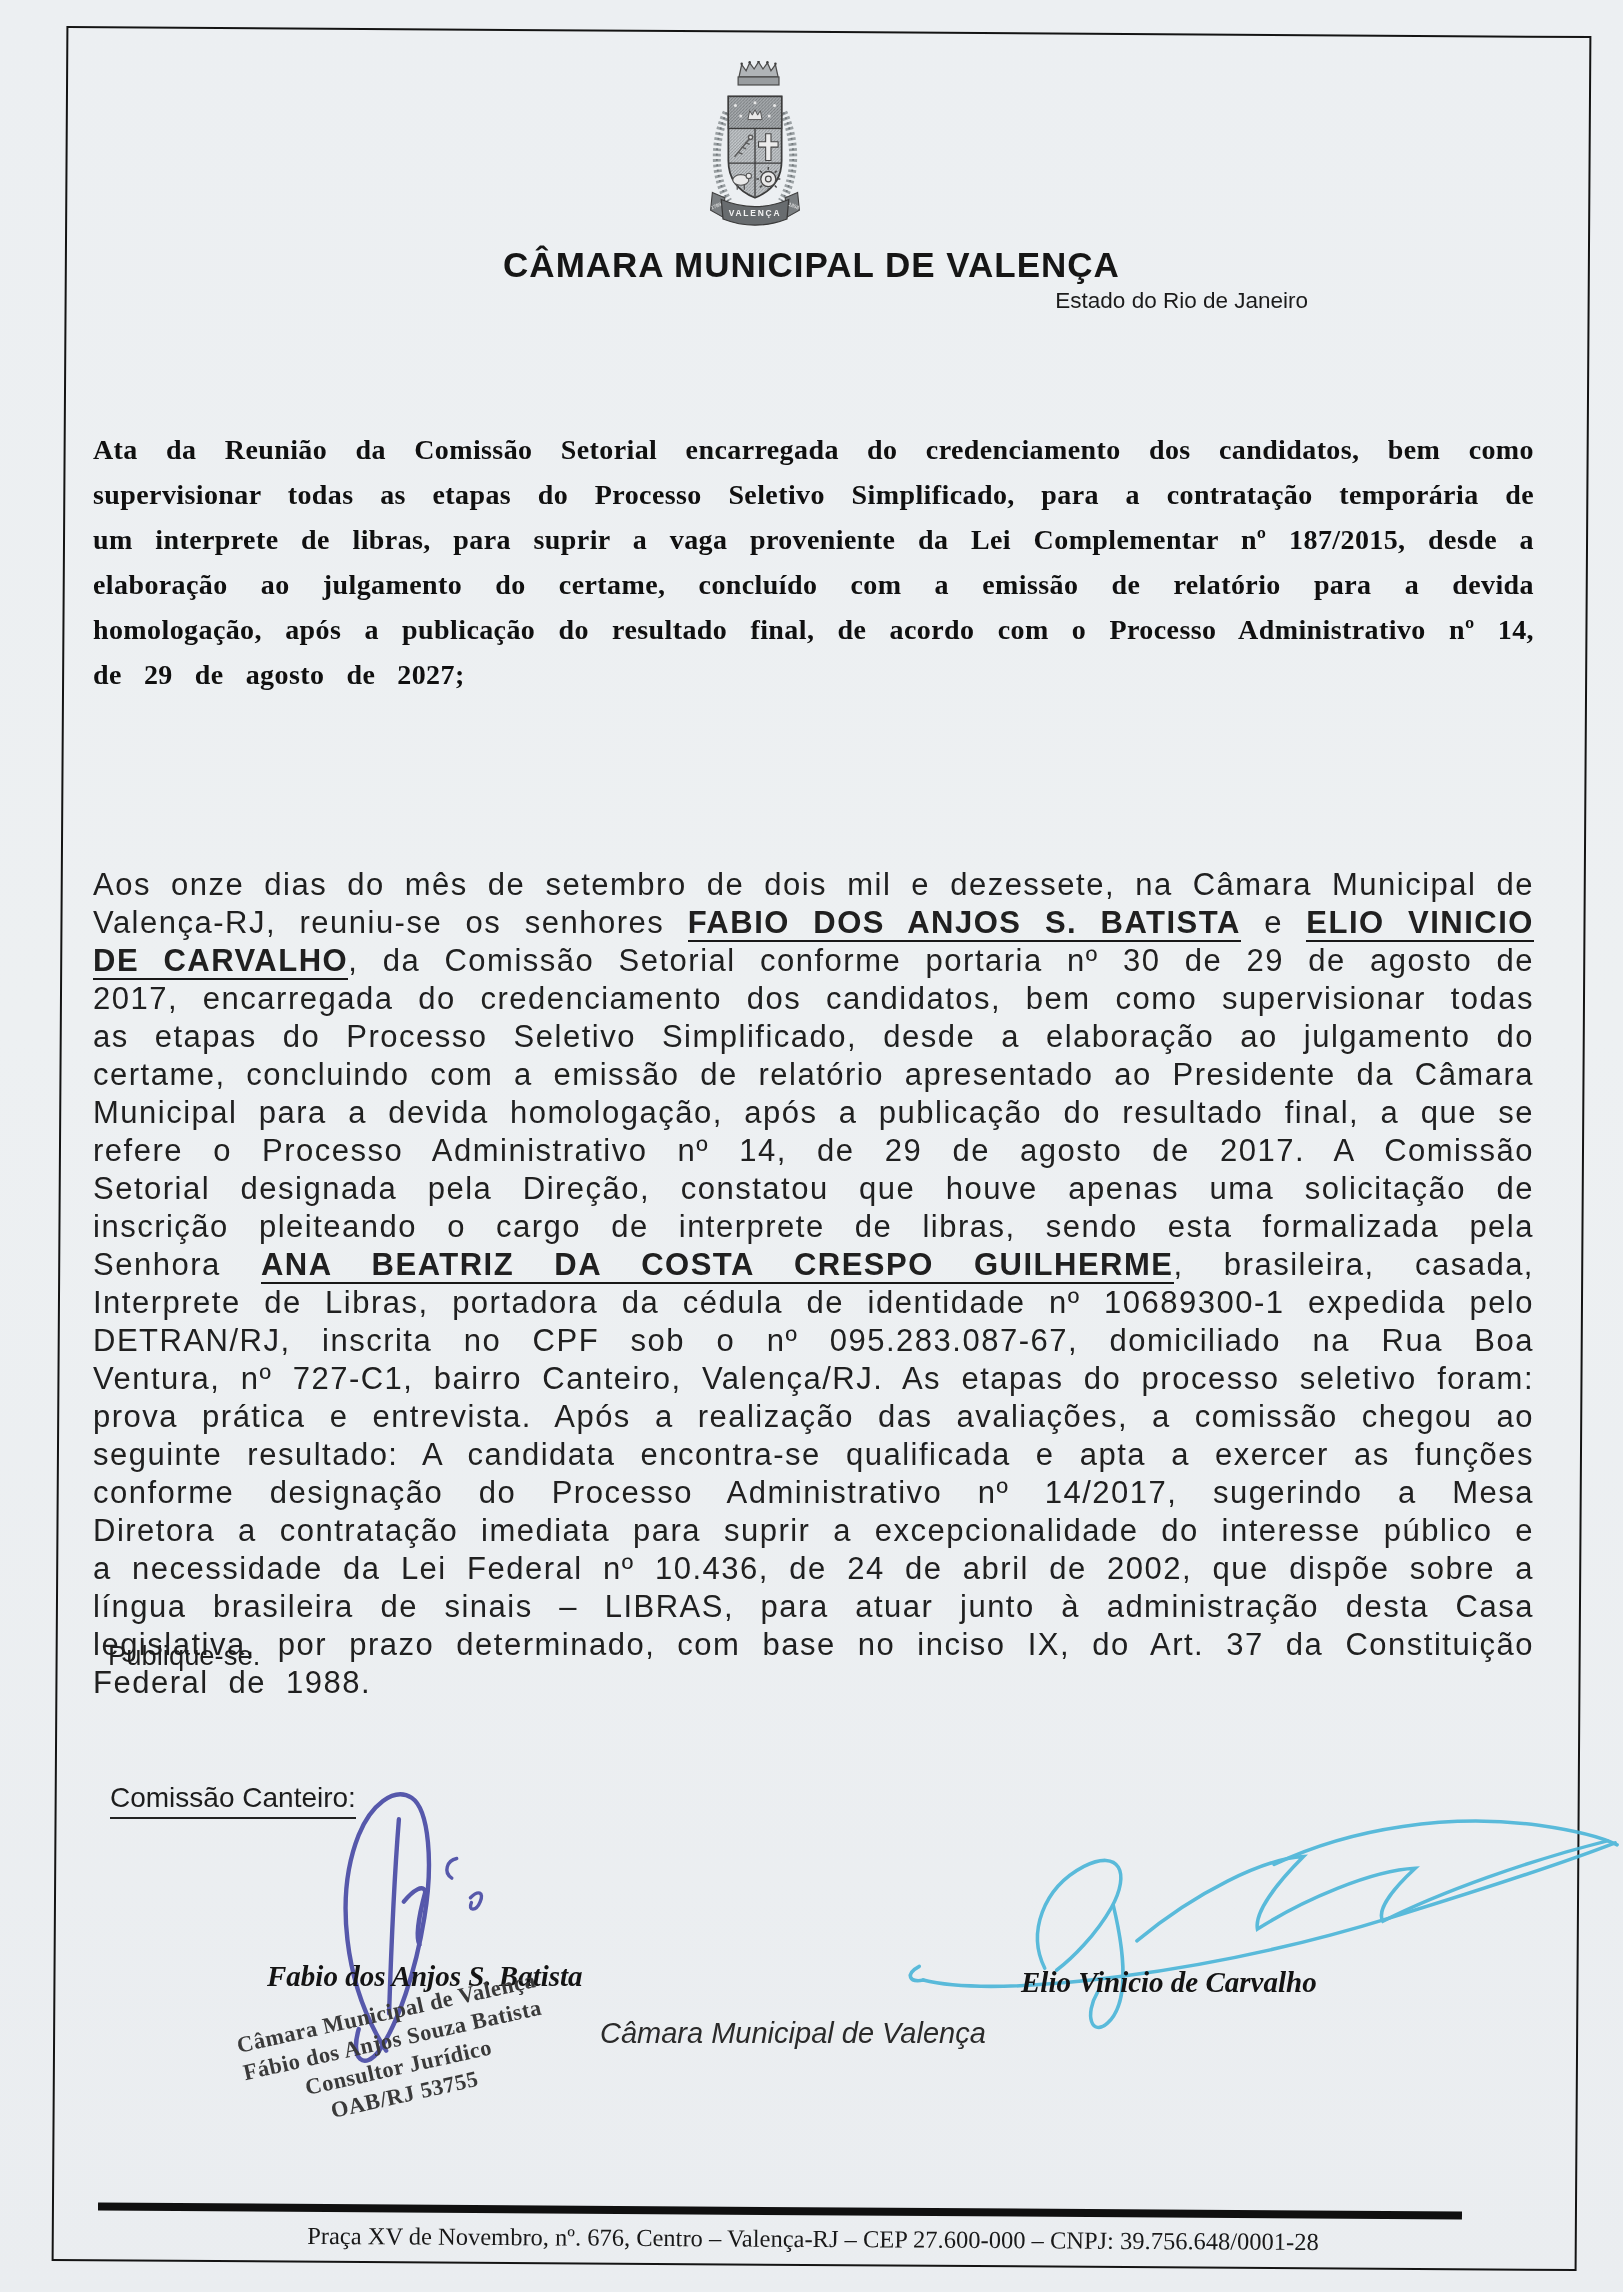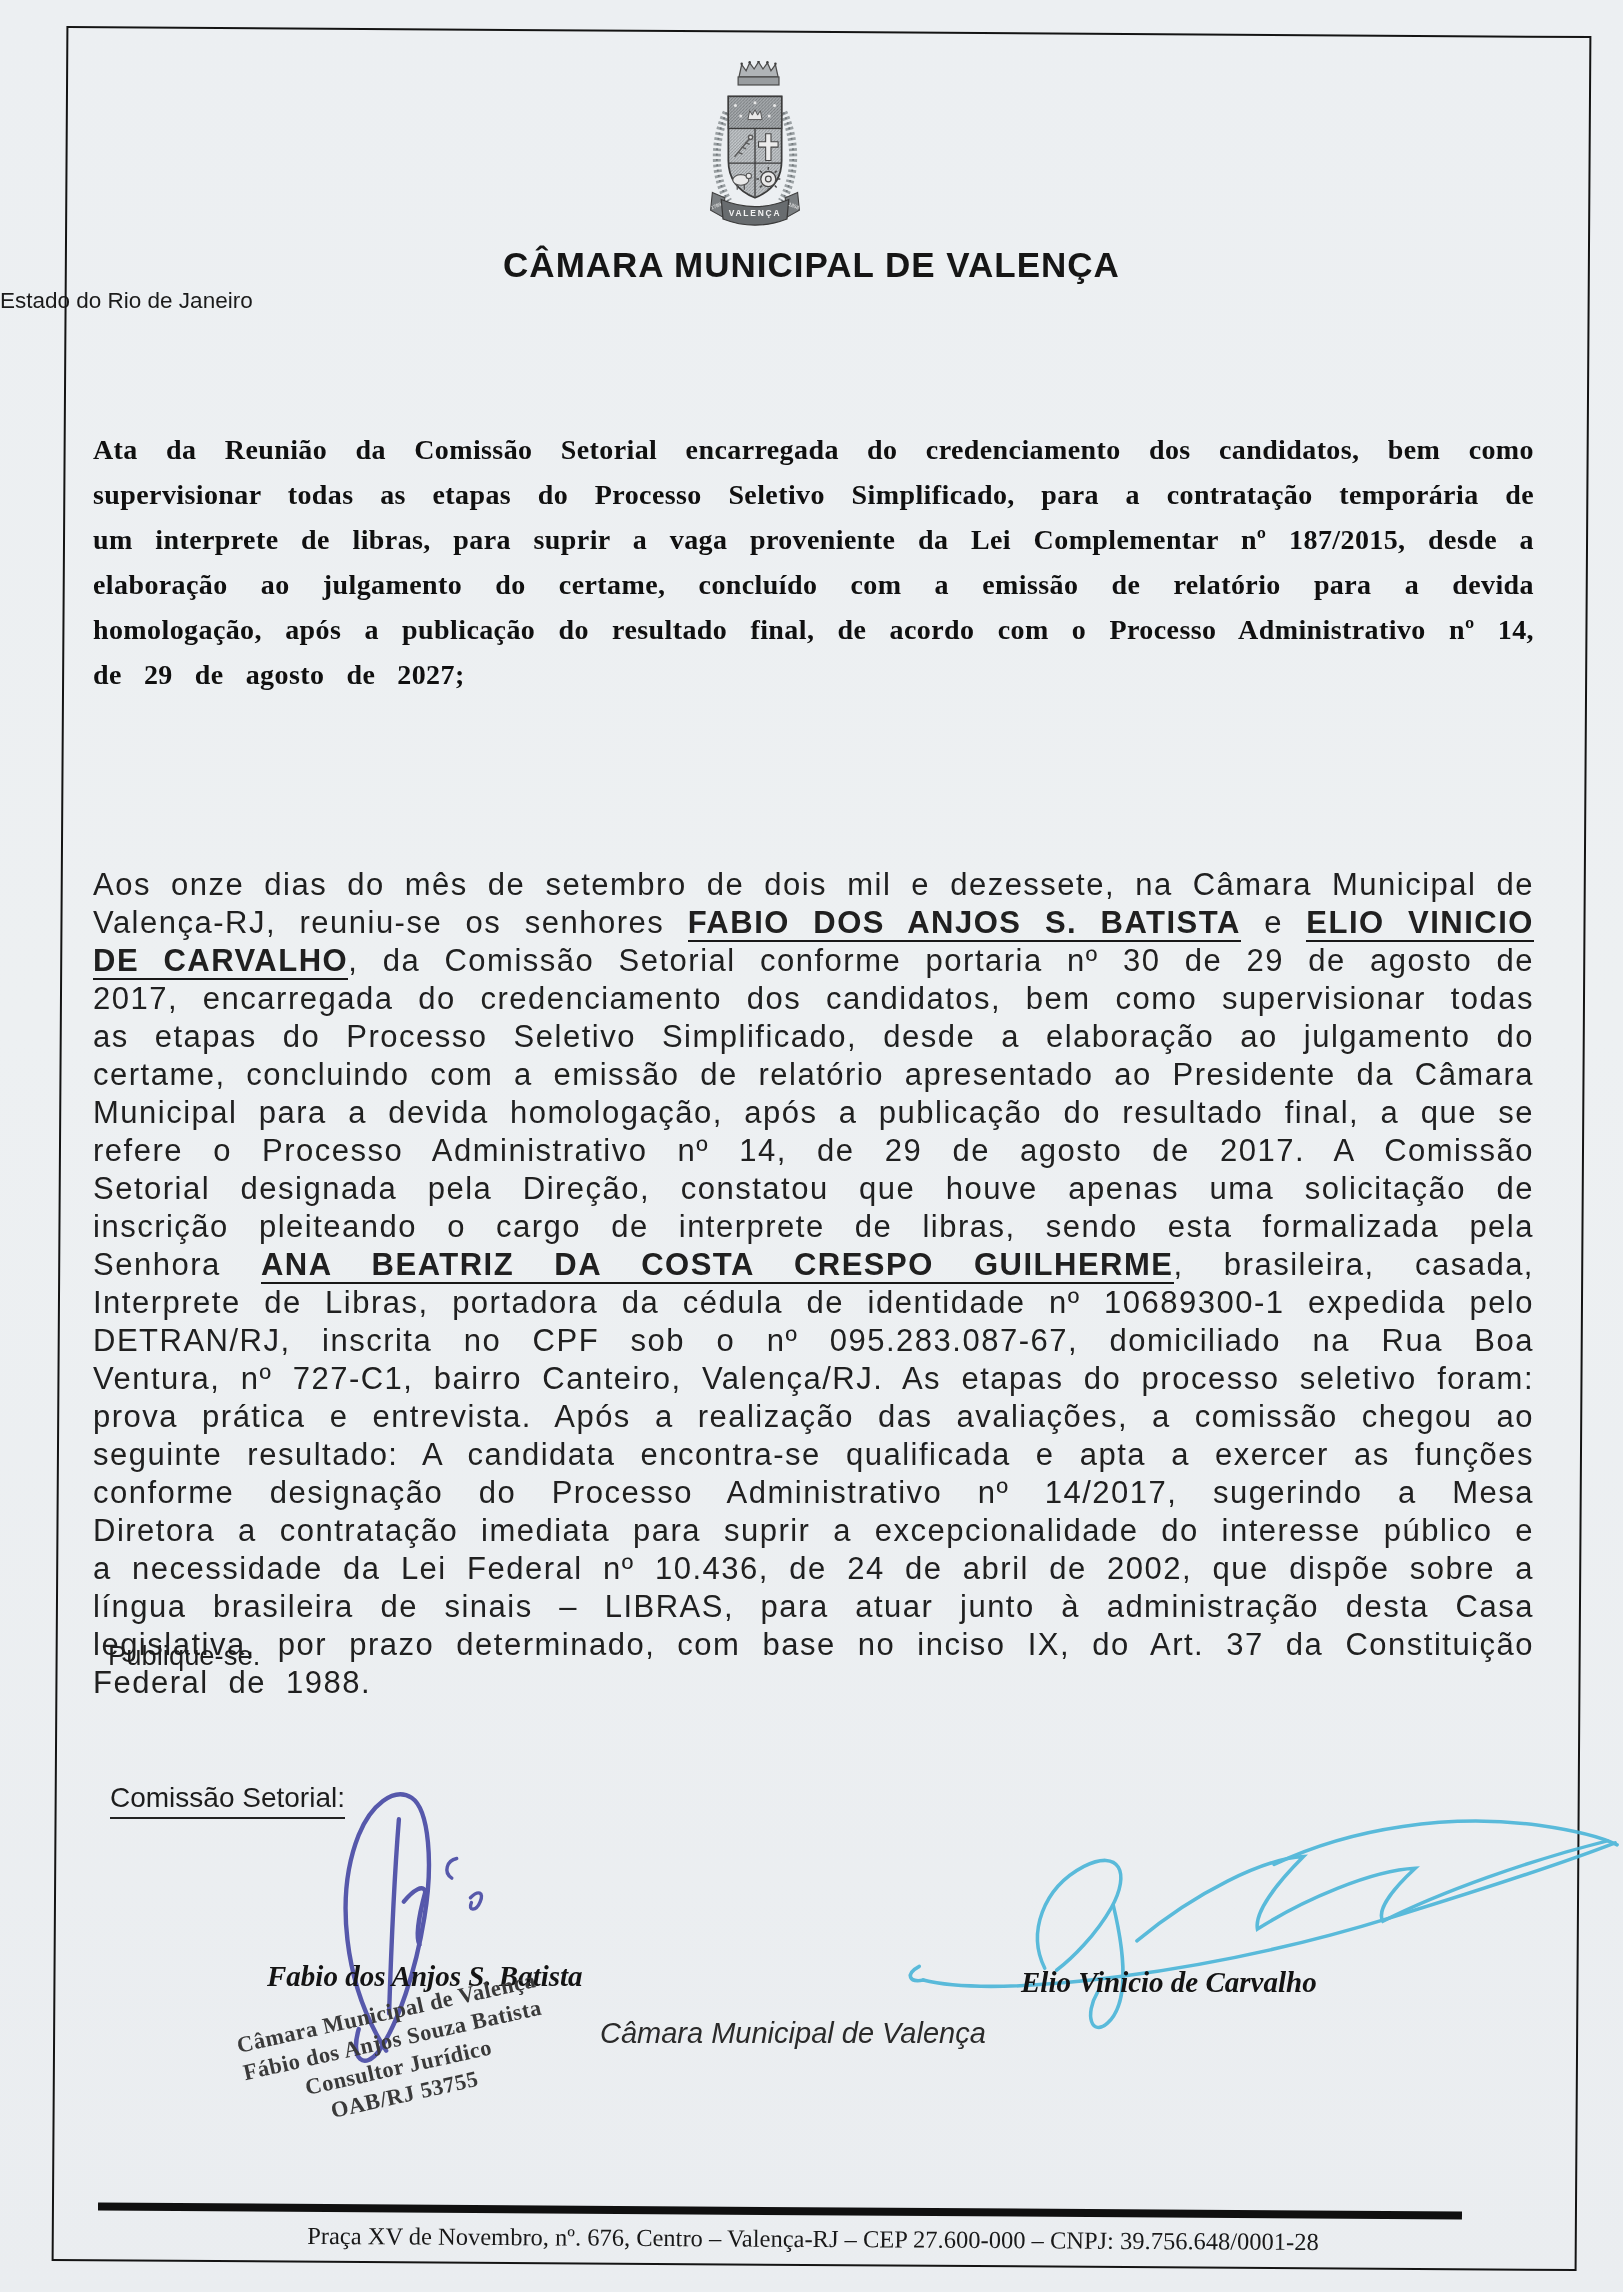--- a/index.html
+++ b/index.html
@@ -12,21 +12,21 @@
     position:absolute;left:59px;top:31px;width:1521px;height:2231px;
     border:2.9px solid #141414;border-right-width:2px;
     transform:rotate(0.38deg);transform-origin:50% 50%;
   }
   .crest{position:absolute;left:698px;top:61px;width:114px;height:174px;}
   .org-name{
     position:absolute;left:0;top:245px;width:1623px;text-align:center;
     font-size:35px;font-weight:bold;letter-spacing:1px;color:#161616;
   }
   .org-state{
-    position:absolute;left:0;top:288px;width:1308px;text-align:left;
+    position:absolute;left:0;top:288px;width:1308px;text-align:right;
     font-size:22.5px;color:#1b1b1b;
   }
   .intro{
     position:absolute;left:93px;top:427px;width:1441px;
     font-family:"Liberation Serif",serif;font-weight:bold;color:#101010;
     font-size:28px;line-height:45px;text-align:justify;
     word-spacing:14.7px;letter-spacing:0.4px;
   }
   .bodyp{
     position:absolute;left:93px;top:866px;width:1441px;
@@ -149,21 +149,21 @@
 
   <div class="org-name">CÂMARA MUNICIPAL DE VALENÇA</div>
   <div class="org-state">Estado do Rio de Janeiro</div>
 
   <div class="intro">Ata da Reunião da Comissão Setorial encarregada do credenciamento dos candidatos, bem como supervisionar todas as etapas do Processo Seletivo Simplificado, para a contratação temporária de um interprete de libras, para suprir a vaga proveniente da Lei Complementar nº 187/2015, desde a elaboração ao julgamento do certame, concluído com a emissão de relatório para a devida homologação, após a publicação do resultado final, de acordo com o Processo Administrativo nº 14, de 29 de agosto de 2027;</div>
 
   <div class="bodyp"><span>Aos onze dias do mês de setembro de dois mil e dezessete, na Câmara Municipal de Valença-RJ, reuniu-se os senhores </span><span class="bu">FABIO DOS ANJOS S. BATISTA</span><span> e </span><span class="bu">ELIO VINICIO DE CARVALHO</span><span>, da Comissão Setorial conforme portaria nº 30 de 29 de agosto de 2017, encarregada do credenciamento dos candidatos, bem como supervisionar todas as etapas do Processo Seletivo Simplificado, desde a elaboração ao julgamento do certame, concluindo com a emissão de relatório apresentado ao Presidente da Câmara Municipal para a devida homologação, após a publicação do resultado final, a que se refere o Processo Administrativo nº 14, de 29 de agosto de 2017. A Comissão Setorial designada pela Direção, constatou que houve apenas uma solicitação de inscrição pleiteando o cargo de interprete de libras, sendo esta formalizada pela Senhora </span><span class="bu">ANA BEATRIZ DA COSTA CRESPO GUILHERME</span><span>, brasileira, casada, Interprete de Libras, portadora da cédula de identidade nº 10689300-1 expedida pelo DETRAN/RJ, inscrita no CPF sob o nº 095.283.087-67, domiciliado na Rua Boa Ventura, nº 727-C1, bairro Canteiro, Valença/RJ. As etapas do processo seletivo foram: prova prática e entrevista. Após a realização das avaliações, a comissão chegou ao seguinte resultado: A candidata encontra-se qualificada e apta a exercer as funções conforme designação do Processo Administrativo nº 14/2017, sugerindo a Mesa Diretora a contratação imediata para suprir a excepcionalidade do interesse público e a necessidade da Lei Federal nº 10.436, de 24 de abril de 2002, que dispõe sobre a língua brasileira de sinais – LIBRAS, para atuar junto à administração desta Casa legislativa, por prazo determinado, com base no inciso IX, do Art. 37 da Constituição Federal de 1988.</span></div>
 
   <div class="publique">Publique-se.</div>
 
-  <div class="comissao">Comissão Setorial:</div>
+  <div class="comissao">Comissão Canteiro:</div>
 
   <svg class="ink-overlay" width="1623" height="2293" viewBox="0 0 1656 2339">
     <g fill="none" stroke="#4a4ca6" stroke-width="4.5" stroke-linecap="round" opacity="0.92">
       <path d="M394 2092 C350 2024 342 1932 366 1872 C378 1842 402 1822 420 1834 C438 1846 442 1902 433 1956 C424 2012 406 2064 387 2092 C372 2112 357 2102 366 2070"></path>
       <path d="M407 1856 C402 1918 399 1992 397 2054"></path>
       <path d="M412 1940 C422 1928 432 1922 434 1930 C428 1952 424 1976 428 1984"></path>
       <path d="M466 1896 C456 1898 452 1910 461 1916" stroke-width="3.5"></path>
       <path d="M480 1936 C488 1928 494 1930 490 1940 C486 1950 477 1950 481 1941" stroke-width="3.5"></path>
     </g>
     <g fill="none" stroke="#4ab5d8" stroke-width="3.6" stroke-linecap="round" opacity="0.9">

